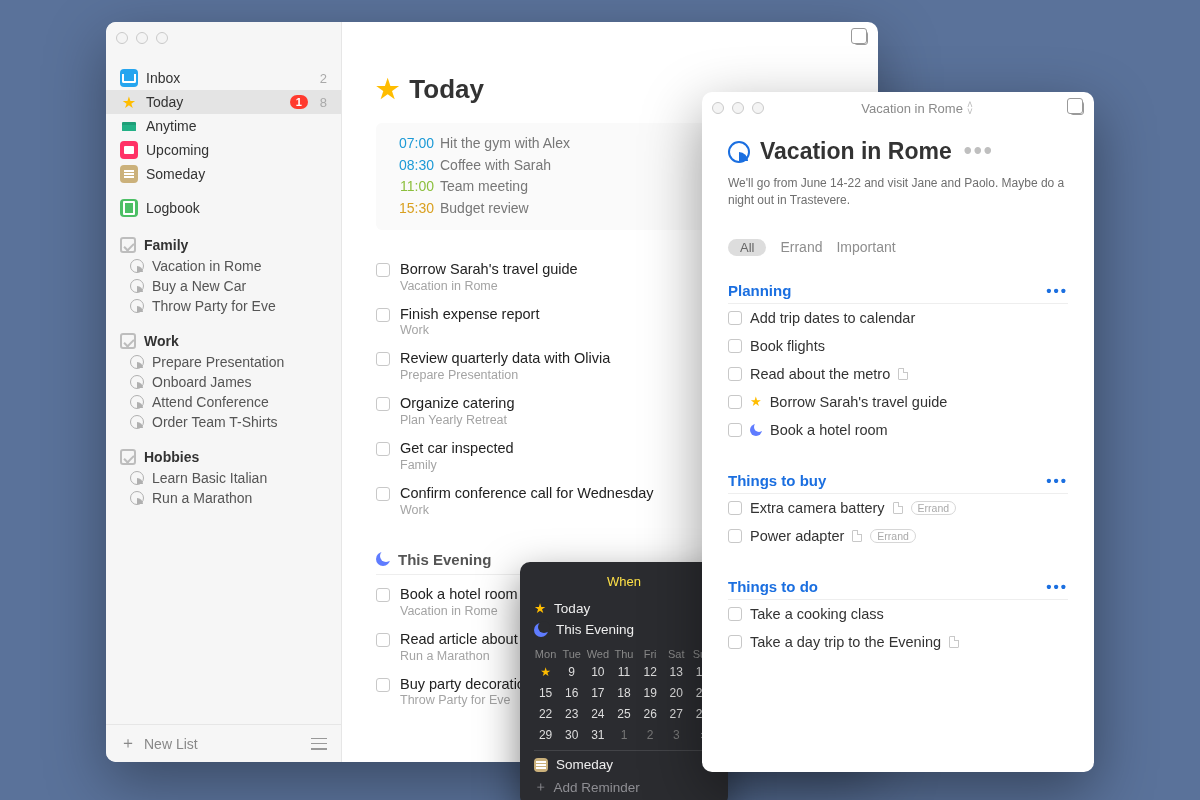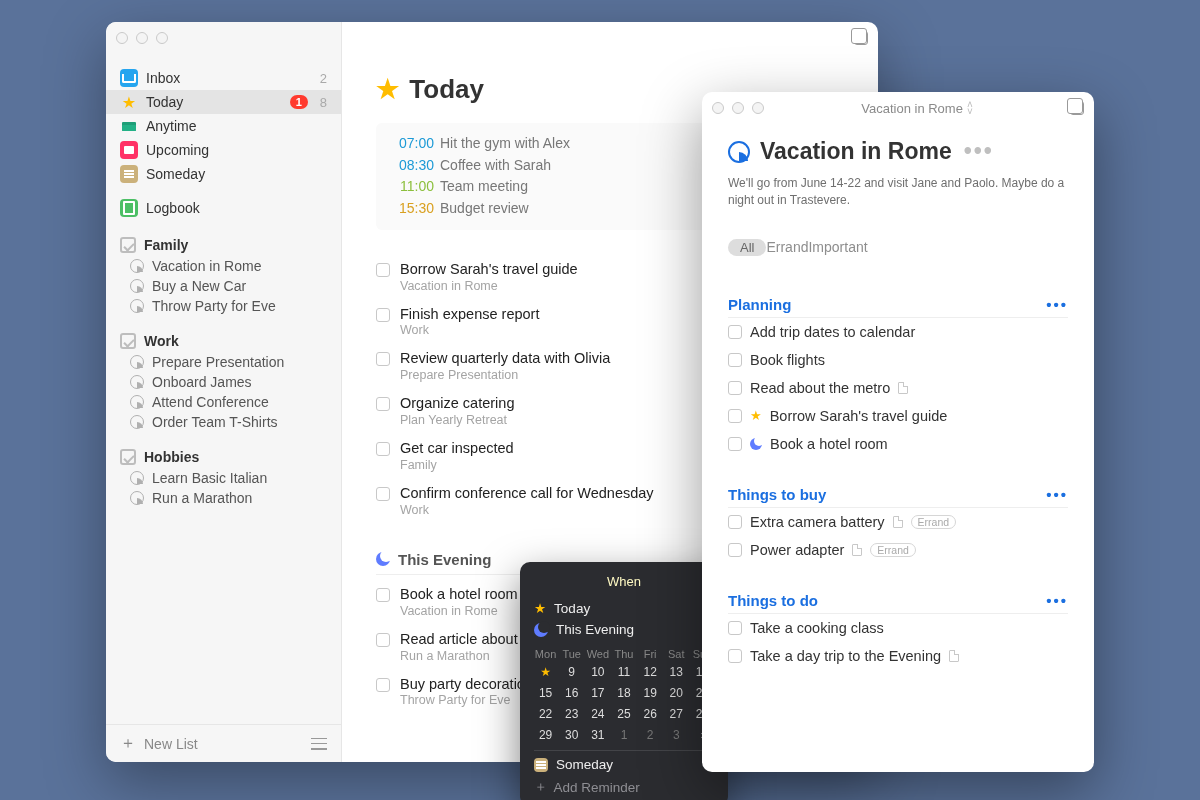--- a/index.html
+++ b/index.html
@@ -236,21 +236,21 @@
     left:520px;
     top:562px;
     width:208px;
     background:#2b2c30;
     color:#ddd;
     border-radius:10px;
     padding:12px 14px 10px 14px;
     box-shadow:0 15px 40px rgba(0,0,0,.5);
     font-size:13.5px;
   }
-  .when-pop h4{color:#fef9c3;text-align:center;font-weight:500;font-size:13px;margin-bottom:8px;}
+  .when-pop h4{color:#fde047;text-align:center;font-weight:500;font-size:13px;margin-bottom:8px;}
   .when-row{display:flex;align-items:center;gap:8px;padding:3px 0;cursor:pointer;color:#eee;}
   .when-row .star{color:#ffbd00;}
   .when-row .moon{ }
   .when-row .moon::after{background:#2b2c30;}
   .cal-grid{display:grid;grid-template-columns:repeat(7,1fr);gap:3px;margin:8px 0 6px 0;text-align:center;font-size:12px;}
   .cal-grid .dow{color:#888;font-size:11px;}
   .cal-grid .d{color:#ddd;padding:2px 0;cursor:pointer;}
   .cal-grid .d.star{color:#ffbd00;}
   .cal-grid .d.dim{color:#777;}
   .cal-grid .chev{color:#aaa;}
@@ -278,21 +278,21 @@
   .proj-title .pie{
     width:22px;height:22px;border:2.5px solid #1b6fe0;border-radius:50%;position:relative;
   }
   .proj-title .pie::after{
     content:"";position:absolute;left:50%;top:50%;width:50%;height:50%;
     background:#1b6fe0;transform-origin:0 0;border-radius:0 100% 0 0;
   }
   .proj-title .dots{color:#bfbfbf;letter-spacing:2px;font-weight:700;margin-left:2px;}
   .proj-desc{color:#6f6f6f;font-size:12px;line-height:1.4;margin:10px 0 30px 0;}
 
-  .tag-row{display:flex;font-size:14px;color:#8e8e8e;margin-bottom:40px;}
+  .tag-row{display:flex;gap:14px;font-size:14px;color:#8e8e8e;margin-bottom:26px;}
   .tag-pill{background:#ddd;color:#666;border-radius:11px;padding:1px 12px;font-size:13px;}
 
   .proj-sec-head{display:flex;align-items:center;color:#1b6fe0;font-weight:600;font-size:15px;border-bottom:1px solid #eee;padding-bottom:4px;margin-top:6px;}
   .proj-sec-head .dots{margin-left:auto;color:#1b6fe0;letter-spacing:2px;font-weight:700;}
 
   .ptask{display:flex;align-items:center;gap:8px;padding:6px 0;font-size:14.5px;}
   .ptask .cb{width:14px;height:14px;border:1.5px solid #c8c8c8;border-radius:3px;cursor:pointer;flex-shrink:0;}
   .note-ic{width:10px;height:12px;border:1.2px solid #c8c8c8;border-radius:1px;display:inline-block;position:relative;}
   .note-ic::after{content:"";position:absolute;right:-1px;top:-1px;width:4px;height:4px;border-left:1.2px solid #c8c8c8;border-bottom:1.2px solid #c8c8c8;background:#fff;}
   .mini-star{color:#ffbd00;font-size:13px;}

